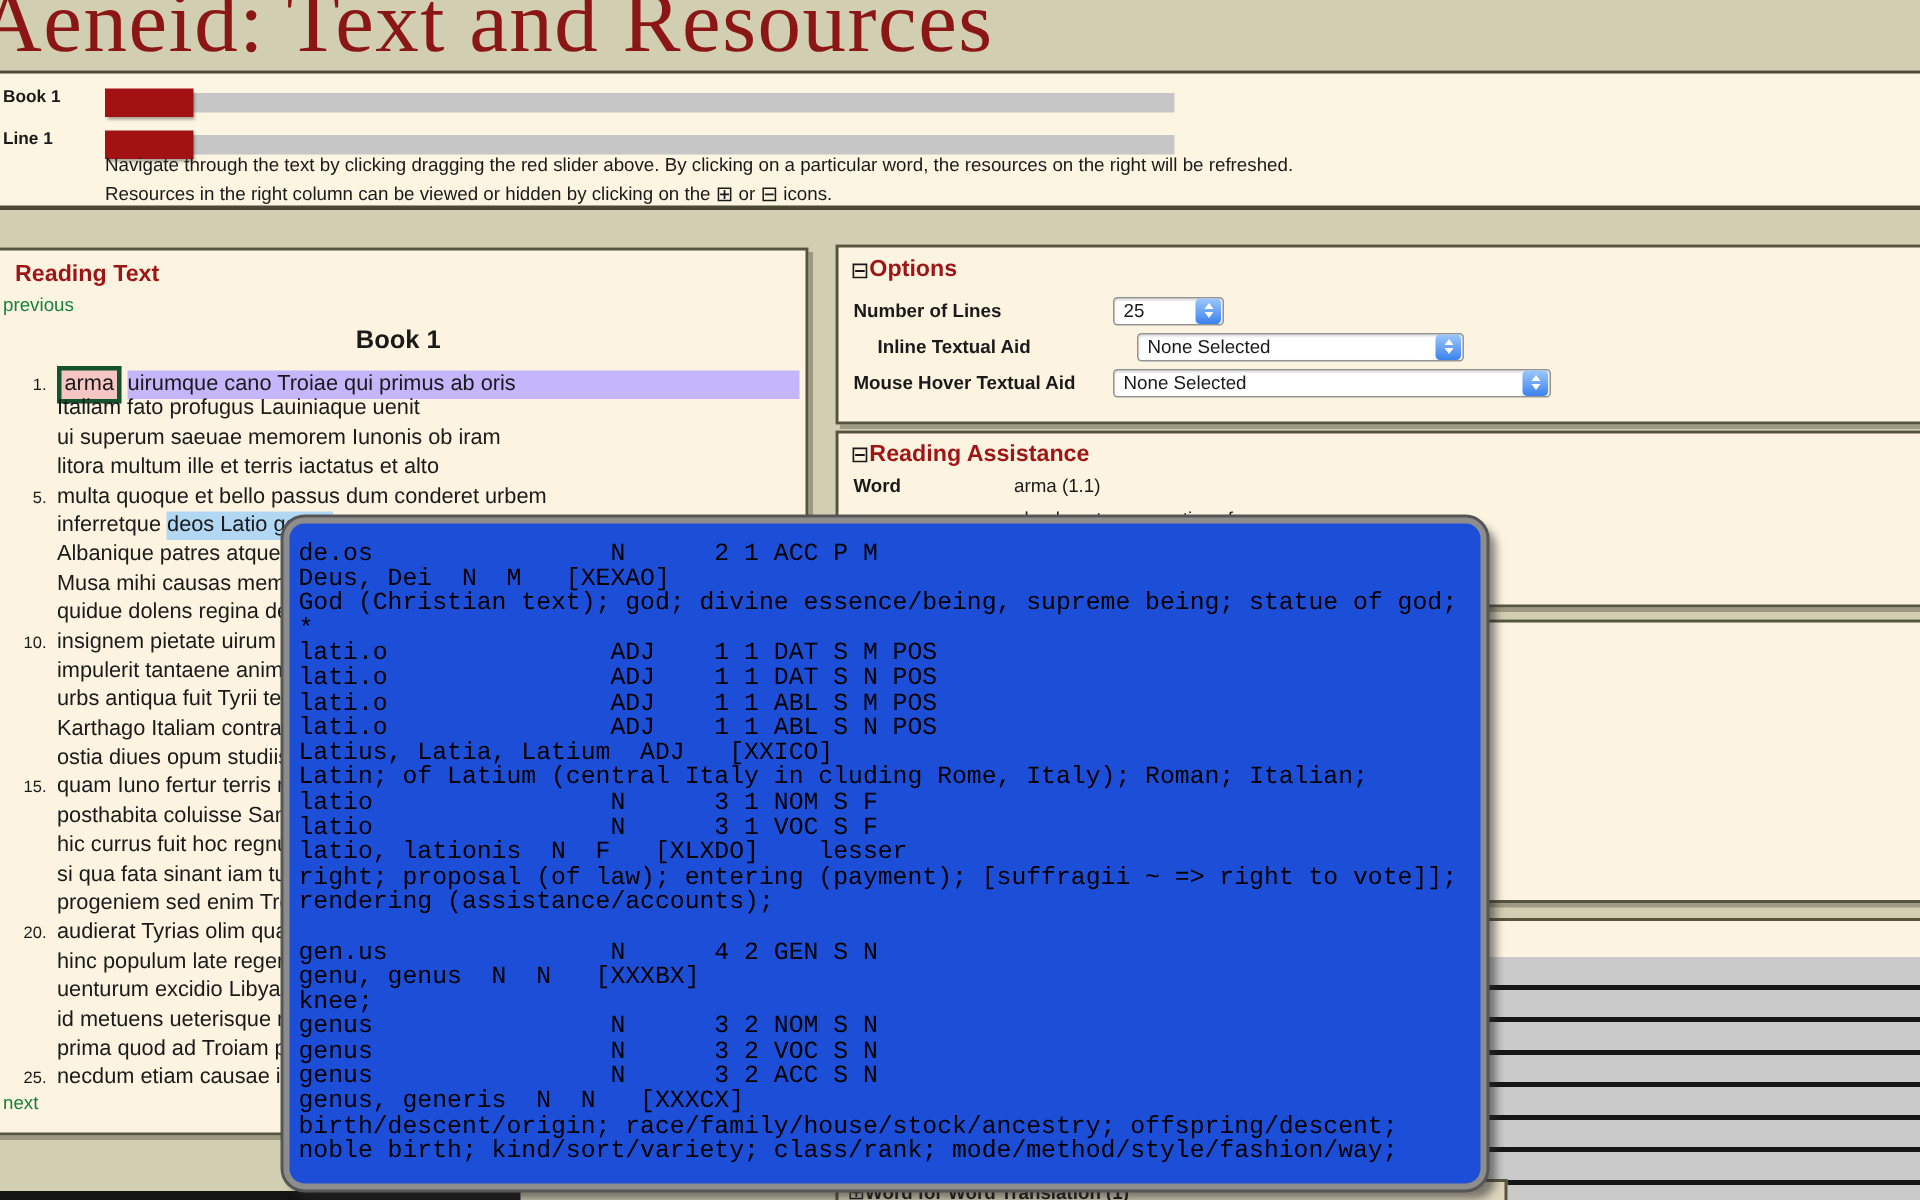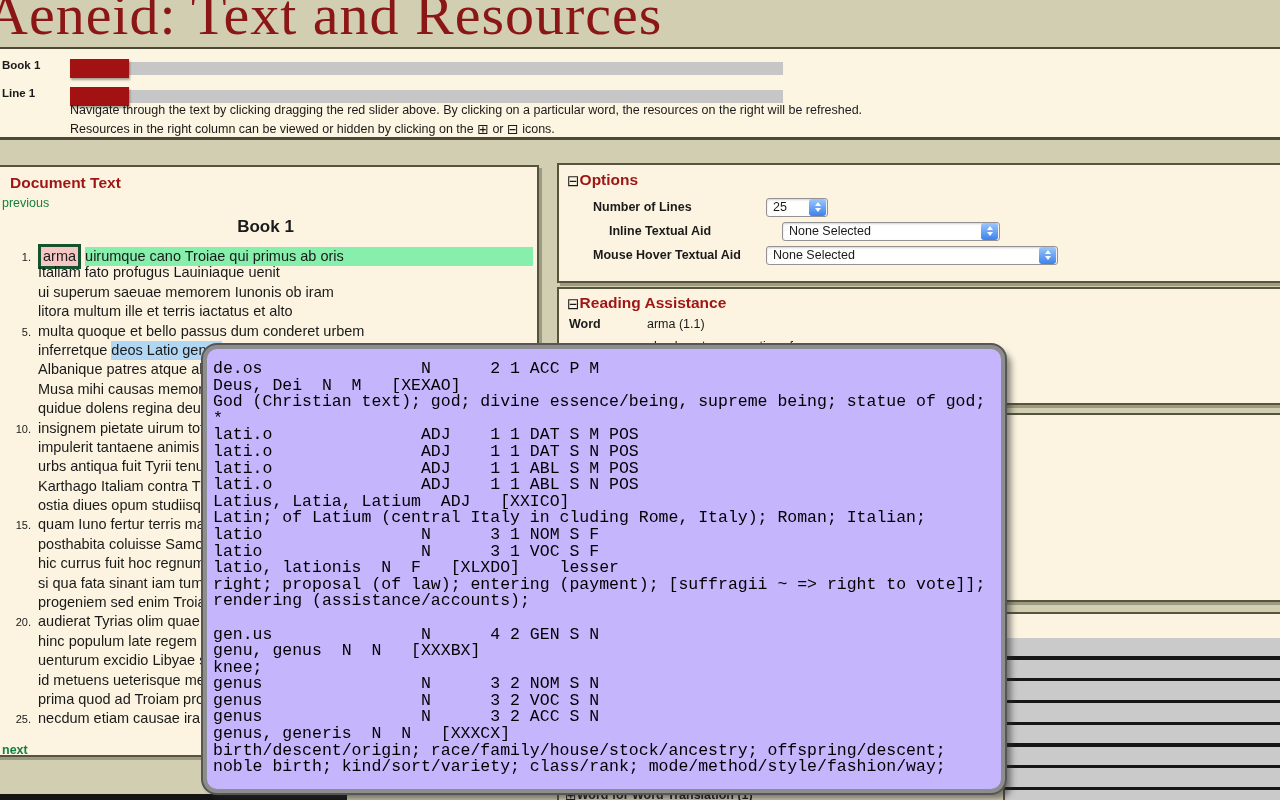--- a/index.html
+++ b/index.html
@@ -39,57 +39,57 @@
     position:absolute; background:#fcf4e1;
     border:2px solid #57543e;
     box-shadow:3px 3px 0 rgba(92,90,70,.45);
   }
   .panel-header{ font-size:15.5px; font-weight:bold; color:#9e1515; white-space:nowrap; }
   .panel-header .sqicon{ color:#1a1a1a; font-size:15px; font-weight:normal; }
   
   .doc-panel{ left:-8px; top:165px; width:547px; height:592px; }
   .doc-header{ position:absolute; left:16px; top:7px; }
   .doc-prev{ position:absolute; left:8px; top:29px; }
-  .doc-next{ position:absolute; left:8px; top:576px;font-weight:bold; }
+  .doc-next{ position:absolute; left:8px; top:561px; }
   .nav-link{ color:#15803d; font-size:12.5px; cursor:pointer; }
   .book-heading{ position:absolute; left:0; top:50px; width:100%; text-align:center;
                  font-size:17px; font-weight:bold; }
   .latin-lines{ position:absolute; left:8px; top:77px; width:531px; }
   .tline{ display:flex; height:19.4px; align-items:baseline; white-space:pre;
           font-size:14.5px; line-height:19.4px; }
   .lnum{ width:36px; min-width:36px; text-align:right; padding-right:7px; font-size:11px; }
   .hl-selected-word{ background:#f5c6c3; border:3px solid #14532d; padding:0 2px; }
-  .hl-selected-line{ background:#86efac; flex:1; }
+  .hl-selected-line{ background:#c4b5fd; flex:1; }
   .hl-phrase{ background:#b2d7f3; }
   
   .options-panel{ left:557px; top:163px; width:725px; height:120px; }
   .options-header{ position:absolute; left:8px; top:6px; }
-  .opt-row{ position:absolute; left:10px; height:20px; display:flex; align-items:center;margin-left:24px; }
+  .opt-row{ position:absolute; left:10px; height:20px; display:flex; align-items:center; }
   .opt-row.r0{ top:32px; } .opt-row.r1{ top:56px;padding-left:16px; } .opt-row.r2{ top:80px;justify-content:flex-end; }
   .opt-label{ width:173px; min-width:173px; font-size:12.5px; font-weight:bold; }
   .select{
     height:19px; background:#fff; border:1px solid #939393; border-radius:3px;
     display:flex; align-items:center; font-size:12.5px;
     box-shadow:inset 0 1px 2px rgba(0,0,0,.18);
   }
   .select-value{ flex:1; padding-left:6px; white-space:nowrap; overflow:hidden; }
   .stepper{
     width:17px; height:17px; margin:0 1px; border-radius:3px;
     background:linear-gradient(#9cc7fb,#3b82ee);
     display:flex; flex-direction:column; align-items:center; justify-content:center; gap:2px;
   }
   .tri-up{ width:0; height:0; border-left:3.5px solid transparent; border-right:3.5px solid transparent;
            border-bottom:4px solid #fff; }
   .tri-down{ width:0; height:0; border-left:3.5px solid transparent; border-right:3.5px solid transparent;
              border-top:4px solid #fff; }
-  .sel-lines{ width:62px; } .sel-inline{ width:218px; } .sel-hover{ width:292px; }
+  .sel-lines{ width:74px; } .sel-inline{ width:218px; } .sel-hover{ width:292px; }
   
   .reading-panel{ left:557px; top:287px; width:725px; height:118px; }
   .ra-header{ position:absolute; left:8px; top:5px; }
-  .ra-row{ position:absolute; left:10px; display:flex; font-size:12.5px; }
+  .ra-row{ position:absolute; left:10px; display:flex; font-size:12.5px;gap:29px; }
   .ra-row.word{ top:28px; } .ra-row.grammar{ top:50px; }
   .ra-label{ width:78px; min-width:78px; font-weight:bold; }
   
   .hidden-panel{ left:557px; top:413px; width:725px; height:189px; }
   .table-panel{ left:557px; top:612px; width:725px; height:190px; }
   .table-stripes{
     position:absolute; left:0; top:24px; right:0; bottom:-2px;
     background:repeating-linear-gradient(to bottom,
       #cacaca 0px, #cacaca 18.5px, #161616 18.5px, #161616 21.7px);
   }
@@ -98,22 +98,22 @@
     position:absolute; left:557px; top:786px; width:448px; height:16px;
     background:#ded6bd; border:2px solid #57543e; border-bottom:none;
     display:flex; align-items:flex-start; padding-left:6px;
     font-size:12.5px; font-weight:bold; white-space:nowrap; z-index:5;
   }
   .wfw-bar .sqicon{ font-size:14px; font-weight:normal; }
   
   .bottom-left-line{ position:absolute; left:0; top:794px; width:347px; height:6px; background:#141414; z-index:4; }
   
   .popup{
-    position:absolute; left:203px; top:345px; width:802px; height:448px;
-    background:#c4b5fd; border:4px solid #8d8d8d; border-radius:14px;
+    position:absolute; left:189px; top:345px; width:802px; height:448px;
+    background:#1d4ed8; border:4px solid #8d8d8d; border-radius:14px;
     box-shadow:0 0 0 2px #565656, 6px 6px 6px rgba(40,40,40,.55);
     z-index:10; overflow:hidden;
   }
   .popup pre{
     font-family:"Liberation Mono", monospace;
     font-size:16.5px; line-height:16.6px;
     padding:12px 0 0 6px; color:#000;
   }
 </style>
 </head>
@@ -128,21 +128,21 @@
   </div>
   <span class="nav-label line">Line 1</span>
   <div class="slider-track line">
     <div class="slider-thumb"></div>
   </div>
   <div class="nav-instructions l1">Navigate through the text by clicking dragging the red slider above. By clicking on a particular word, the resources on the right will be refreshed.</div>
   <div class="nav-instructions l2"><span>Resources in the right column can be viewed or hidden by clicking on the </span><span class="sqicon">⊞</span><span> or </span><span class="sqicon">⊟</span><span> icons.</span></div>
 </div>
 
 <div class="panel doc-panel">
-  <div class="panel-header doc-header">Document Text</div>
+  <div class="panel-header doc-header">Reading Text</div>
   <a class="nav-link doc-prev">previous</a>
   <div class="book-heading">Book 1</div>
   <div class="latin-lines">
       <div class="tline"><span class="lnum">1.</span><span class="seg hl-selected-word">arma</span><span class="seg"> </span><span class="seg hl-selected-line">uirumque cano Troiae qui primus ab oris</span></div>
       <div class="tline"><span class="lnum"></span><span class="seg">Italiam fato profugus Lauiniaque uenit</span></div>
       <div class="tline"><span class="lnum"></span><span class="seg">ui superum saeuae memorem Iunonis ob iram</span></div>
       <div class="tline"><span class="lnum"></span><span class="seg">litora multum ille et terris iactatus et alto</span></div>
       <div class="tline"><span class="lnum">5.</span><span class="seg">multa quoque et bello passus dum conderet urbem</span></div>
       <div class="tline"><span class="lnum"></span><span class="seg">inferretque </span><span class="seg hl-phrase">deos Latio genus</span><span class="seg"> unde Latinum</span></div>
       <div class="tline"><span class="lnum"></span><span class="seg">Albanique patres atque altae moenia Romae</span></div>

